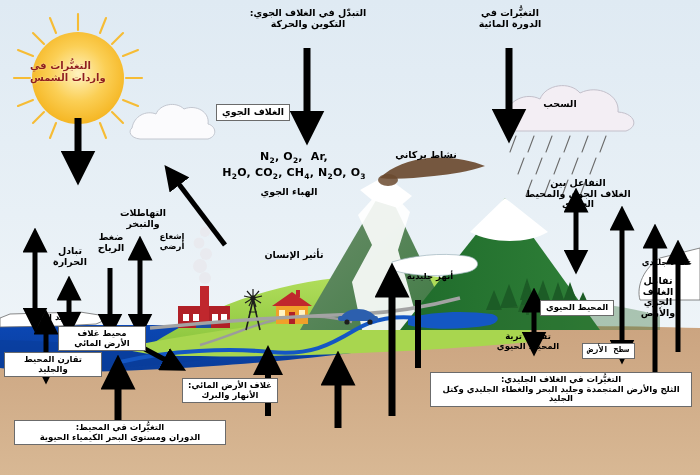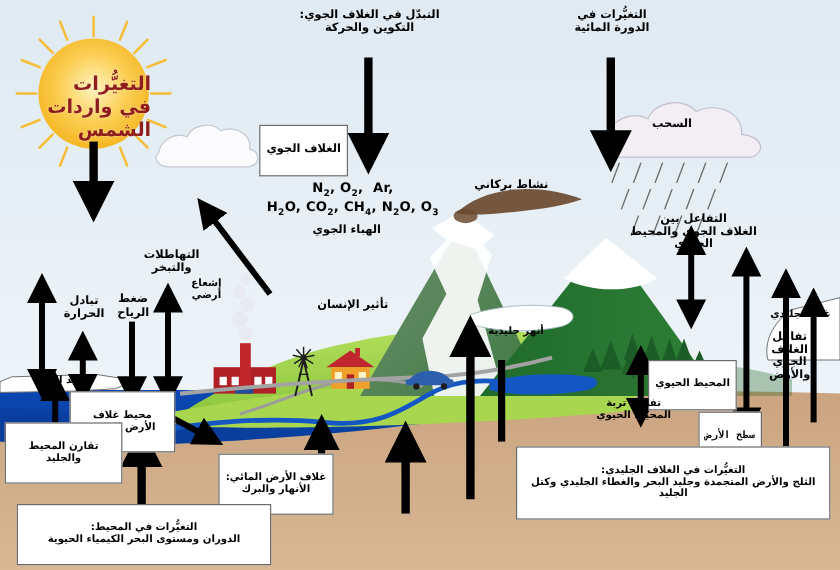--- a/index.html
+++ b/index.html
@@ -23,32 +23,32 @@
     font-weight: bold;
     color: #000;
     line-height: 1.12;
     text-align: center;
     white-space: pre-line;
     direction: rtl;
   }
   .boxed {
     background: #fff;
     border: 1px solid #6b6b6b;
-    padding: 15px 5px;
+    padding: 2px 5px;
   }
   .plain { background: transparent; border: 0; }
   .f8  { font-size: 8.5px; }
   .f9  { font-size: 9.5px; }
 
   .sun-text {
     position: absolute;
     color: #8f1d1d;
     font-weight: bold;
-    font-size: 16px;
-    text-align: right;
+    font-size: 10px;
+    text-align: left;
     line-height: 1.2;
     direction: rtl;
     text-shadow: 0 0 2px rgba(255,255,255,.55);
   }
   .gases {
     position: absolute;
     font-weight: bold;
     font-size: 11px;
     color: #000;
     direction: ltr;
@@ -311,21 +311,21 @@
   <div class="gases" style="left:188px; top:150px; width:212px;">
     <div>N<sub>2</sub>, O<sub>2</sub>, &nbsp;Ar,</div>
     <div>H<sub>2</sub>O, CO<sub>2</sub>, CH<sub>4</sub>, N<sub>2</sub>O, O<sub>3</sub></div>
   </div>
   <div class="aero" style="left:183px; top:186px; width:212px;">الهباء الجوي</div>
 
 
   <div class="lbl plain f9" style="left:42px; top:246px; width:56px;">تبادل
 الحرارة</div>
 
-  <div class="lbl plain f9" style="left:84px; top:232px; width:54px;margin-top:13px;">ضغط
+  <div class="lbl plain f9" style="left:84px; top:232px; width:54px;">ضغط
 الرياح</div>
 
   <div class="lbl plain f9" style="left:110px; top:208px; width:66px;">التهاطلات
 والتبخر</div>
 
   <div class="lbl plain f8" style="left:8px; top:313px; width:88px;">جليد البحر</div>
 
   <div class="lbl boxed f8" style="left:58px; top:326px; width:88px;">محيط غلاف
 الأرض المائي</div>
 

